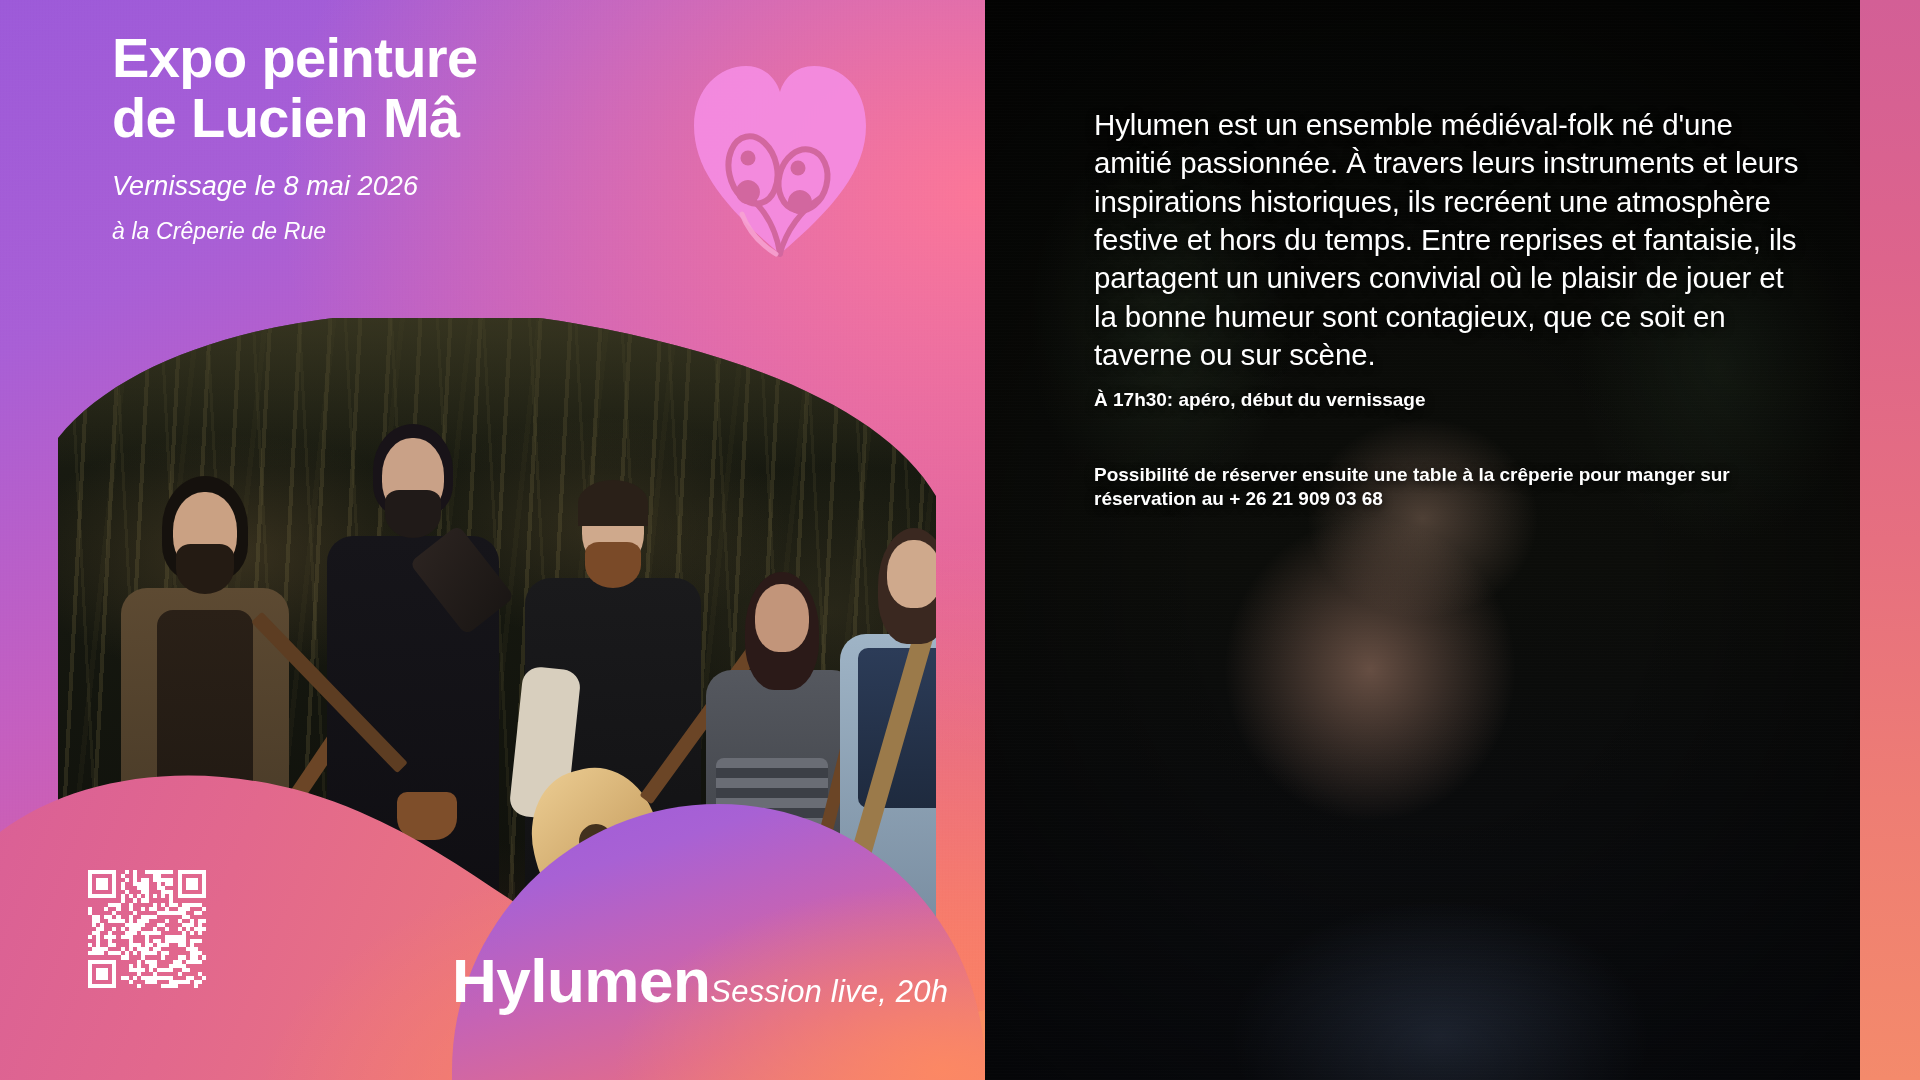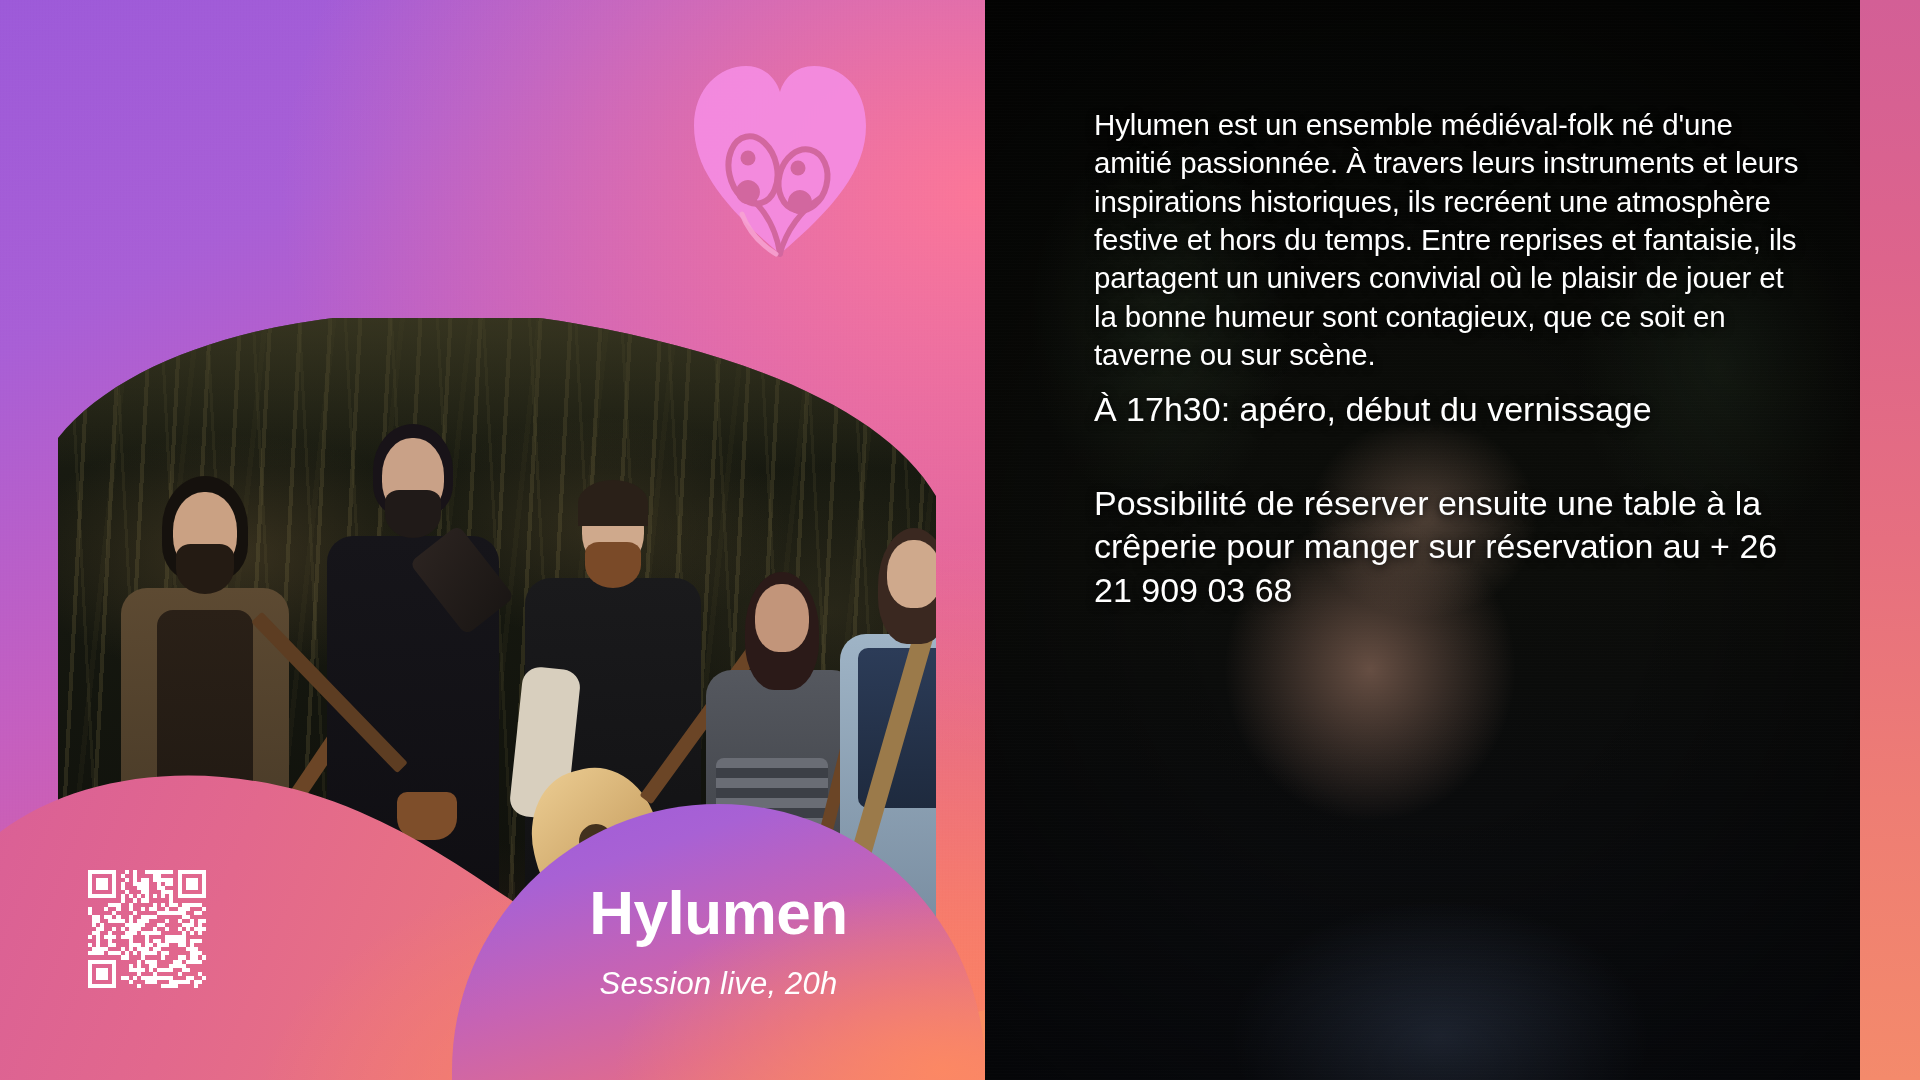--- a/index.html
+++ b/index.html
@@ -75,21 +75,21 @@
     -webkit-clip-path: path("M 0,112 C 88,46 232,36 360,92 C 486,146 572,244 716,286 C 812,314 908,312 985,290 L 985,360 L 0,360 Z");
     clip-path: path("M 0,112 C 88,46 232,36 360,92 C 486,146 572,244 716,286 C 812,314 908,312 985,290 L 985,360 L 0,360 Z");
   }
 
   
   .hylumen-blob { position:absolute; left:452px; bottom:0; width:533px; height:276px; z-index:5;
     border-radius:270px 270px 0 0;
     background:
       radial-gradient(110% 120% at 92% 96%, rgba(255,138,96,.85) 0%, rgba(255,138,96,0) 56%),
       linear-gradient(162deg, #9d5bdb 0%, #a861d4 24%, #c663b4 50%, #dd6a92 74%, #ef7f72 100%);
-    display:flex; flex-direction:column; align-items:center; justify-content:flex-start;
+    display:flex; flex-direction:row; align-items:center; justify-content:flex-start;
     padding-top:78px;
     text-align:center;
   }
   .hylumen-name { color:#fff; font-size:62px; font-weight:700; letter-spacing:-0.5px; line-height:1; }
   .hylumen-sub { color:#fff; font-size:31px; font-style:italic; font-weight:400; margin-top:22px; letter-spacing:.2px; }
 
   
   .qr { position:absolute; left:88px; bottom:92px; width:118px; height:118px; z-index:6;
         display:grid; grid-template-columns:repeat(29,1fr); grid-template-rows:repeat(29,1fr); }
   .qr i { display:block; }
@@ -109,36 +109,42 @@
   .rp-vignette { position:absolute; inset:0;
     background:radial-gradient(ellipse 78% 66% at 50% 54%, rgba(0,0,0,0) 30%, rgba(0,0,0,.62) 100%); }
   .rp-grain { position:absolute; inset:0; opacity:.10;
     background-image:repeating-linear-gradient(0deg, rgba(255,255,255,.07) 0 1px, transparent 1px 3px); }
 
   .rp-content { position:absolute; left:109px; top:0; width:720px; height:1080px; z-index:4; }
   .rp-desc { color:#fff; font-size:29.5px; line-height:1.30; font-weight:400;
              margin-top:106px; text-shadow:0 2px 10px rgba(0,0,0,.85); letter-spacing:-0.1px; }
   .rp-prog-title { color:#fff; font-size:29px; font-weight:700; margin-top:146px;
                    text-shadow:0 2px 10px rgba(0,0,0,.85); }
-  .rp-line { color:#fff; font-size:34px; line-height:1.28; font-weight:400; margin-top:14px;
+  .rp-line { color:#fff; font-size:19px; line-height:1.28; font-weight:700; margin-top:14px;
              text-shadow:0 2px 10px rgba(0,0,0,.85); }
   .rp-line.gap { margin-top:50px; }
 
   
   .edge-strip { position:absolute; right:0; top:0; width:60px; height:1080px; z-index:8;
     background:linear-gradient(180deg, #d35f96 0%, #dd648c 24%, #e66f80 50%, #ee7d74 74%, #f48a6b 100%); }
 </style>
 </head>
 <body>
 
 <div class="poster">
 
   <div class="left-panel">
     <div class="grain"></div>
 
+    <div class="title-block">
+      <div class="poster-title">Expo peinture
+de Lucien Mâ</div>
+      <div class="poster-sub1">Vernissage le 8 mai 2026</div>
+      <div class="poster-sub2">à la Crêperie de Rue</div>
+    </div>
 
     <div class="heart-logo">
       <svg viewBox="0 0 180 205" xmlns="http://www.w3.org/2000/svg">
         <path d="M90 196 C 36 150, 4 112, 4 68 C 4 30, 30 8, 56 8 C 74 8, 86 20, 90 34 C 94 20, 106 8, 124 8 C 152 8, 176 30, 176 68 C 176 112, 144 150, 90 196 Z" fill="#f48ce2" opacity="0.92"></path>
         <g fill="none" stroke="#d2679f" stroke-width="5.5" stroke-linecap="round">
           <path d="M90 196 C 86 170, 74 150, 56 136"></path>
           <path d="M90 196 C 96 172, 112 152, 130 140"></path>
         </g>
         <ellipse cx="63" cy="112" rx="24" ry="34" fill="none" stroke="#d2679f" stroke-width="6" transform="rotate(-12 63 112)"></ellipse>
         <ellipse cx="113" cy="122" rx="24" ry="31" fill="none" stroke="#d2679f" stroke-width="6" transform="rotate(14 113 122)"></ellipse>

